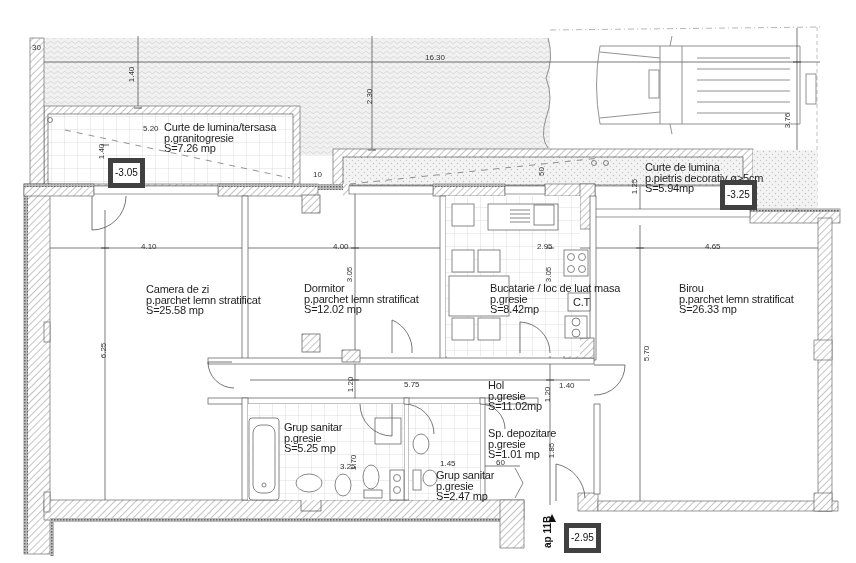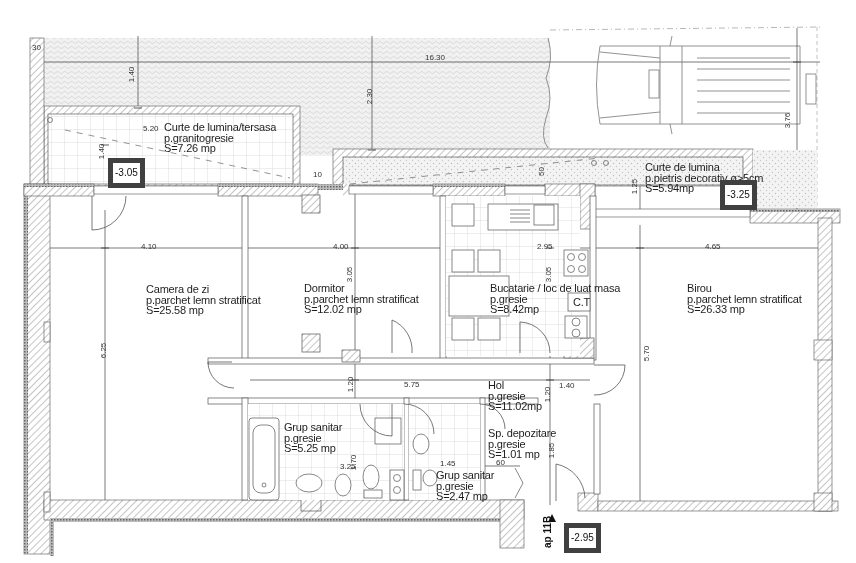--- a/index.html
+++ b/index.html
@@ -238,21 +238,21 @@
     <div class="lbl" style="left: 284px; top: 283px; margin-left: 20px;">
       <div>Dormitor</div>
       <div>p.parchet lemn stratificat</div>
       <div>S=12.02 mp</div>
     </div>
     <div class="lbl" style="left: 490px; top: 283px;">
       <div>Bucatarie / loc de luat masa</div>
       <div>p.gresie</div>
       <div>S=8.42mp</div>
     </div>
-    <div class="lbl" style="left: 679px; top: 283px; margin-left: 8px;">
+    <div class="lbl" style="left: 679px; top: 283px;">
       <div>Birou</div>
       <div>p.parchet lemn stratificat</div>
       <div>S=26.33 mp</div>
     </div>
     <div class="lbl" style="left: 488px; top: 380px;">
       <div>Hol</div>
       <div>p.gresie</div>
       <div>S=11.02mp</div>
     </div>
     <div class="lbl" style="left: 284px; top: 422px;">

